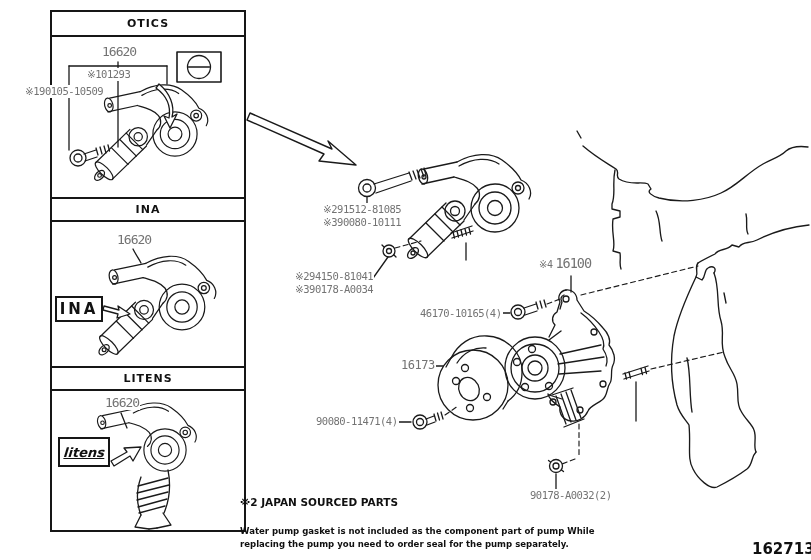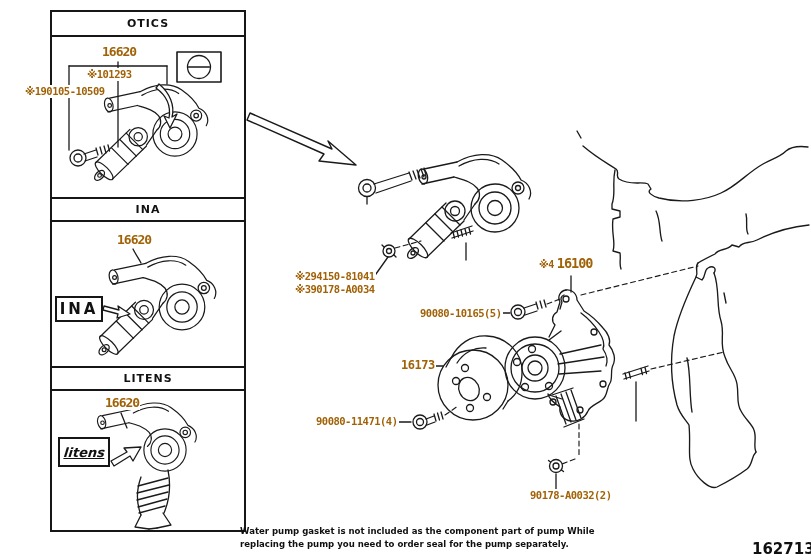--- a/index.html
+++ b/index.html
@@ -8,23 +8,23 @@
   svg.art{position:absolute;left:0;top:0;}
   
   .panel{position:absolute;left:18px;top:10px;width:196px;height:522px;
          border:2px solid #161616;box-sizing:border-box;display:flex;flex-direction:column;margin-left:32px;}
   .panel-header{box-sizing:border-box;height:25px;display:flex;align-items:center;justify-content:center;
                 font-weight:bold;font-size:11px;letter-spacing:1px;border-bottom:2px solid #161616;}
   .panel-header.mid{border-top:2px solid #161616;}
   .panel-sec{flex:0 0 auto;}
   .sec1{height:160px}.sec2{height:144px}.sec3{flex:1}
   
-  .lbl{position:absolute;font-family:"DejaVu Sans Mono","DejaVu Sans",monospace;font-weight:bold;
+  .lbl{position:absolute;font-family:"DejaVu Sans Mono","DejaVu Sans",monospace;font-weight:normal;
        font-size:10.5px;line-height:12.5px;letter-spacing:-0.5px;white-space:nowrap;
-       background:#fff;padding:0 1px;color:#a16207;}
+       background:#fff;padding:0 1px;color:#737373;}
   .lbl .ln{display:block;}
   .big{font-size:13px;letter-spacing:-1px;}
   .l4wrap{display:flex;align-items:baseline;gap:3px;}
   .l4pre{font-size:10px;letter-spacing:-0.5px;}
   .l4num{font-size:13.5px;letter-spacing:-1px;}
   .brandbox{position:absolute;border:2px solid #161616;background:#fff;display:flex;
             align-items:center;justify-content:center;box-sizing:border-box;}
   .ina-txt{font-weight:bold;font-size:15px;letter-spacing:3px;font-family:"DejaVu Sans",sans-serif;}
   .litens-txt{font-weight:bold;font-style:italic;font-size:13px;text-decoration:underline;
               transform:skewX(-6deg);font-family:"DejaVu Sans",sans-serif;}
@@ -308,44 +308,49 @@
   <div class="lbl big" style="left:116px;top:234px">16620</div>
   <div class="brandbox" style="left:55px;top:296px;width:48px;height:26px">
     <span class="ina-txt">INA</span>
   </div>
 
   <div class="lbl big" style="left:104px;top:397px">16620</div>
   <div class="brandbox" style="left:58px;top:437px;width:52px;height:30px">
     <span class="litens-txt">litens</span>
   </div>
 
+  <div class="lbl" style="left:322px;top:203px">
+    <span class="ln">※291512-81085</span>
+    <span class="ln">※390080-10111</span>
+  </div>
 
   <div class="lbl" style="left:294px;top:270px">
     <span class="ln">※294150-81041</span>
     <span class="ln">※390178-A0034</span>
   </div>
 
 
   <div class="lbl" style="left:538px;top:257px">
     <span class="l4wrap">
       <span class="l4pre">※4</span>
       <span class="l4num">16100</span>
     </span>
   </div>
 
-  <div class="lbl" style="left:419px;top:307px">90080-10165(5)</div>
+  <div class="lbl" style="left:419px;top:307px">46170-10165(4)</div>
 
   <div class="lbl" style="left:400px;top:359px;font-size:12px">16173</div>
 
   <div class="lbl" style="left:315px;top:415px">90080-11471(4)</div>
 
 
   <div class="lbl" style="left:529px;top:489px">90178-A0032(2)</div>
 
   <div class="notes">
+    <div>※2 JAPAN SOURCED PARTS</div>
     
     
   </div>
 
   <div class="footnote">
     <div>Water pump gasket is not included as the component part of pump While</div>
     <div>replacing the pump you need to order seal for the pump separately.</div>
   </div>
 
   <div class="docnum">162713E</div>

